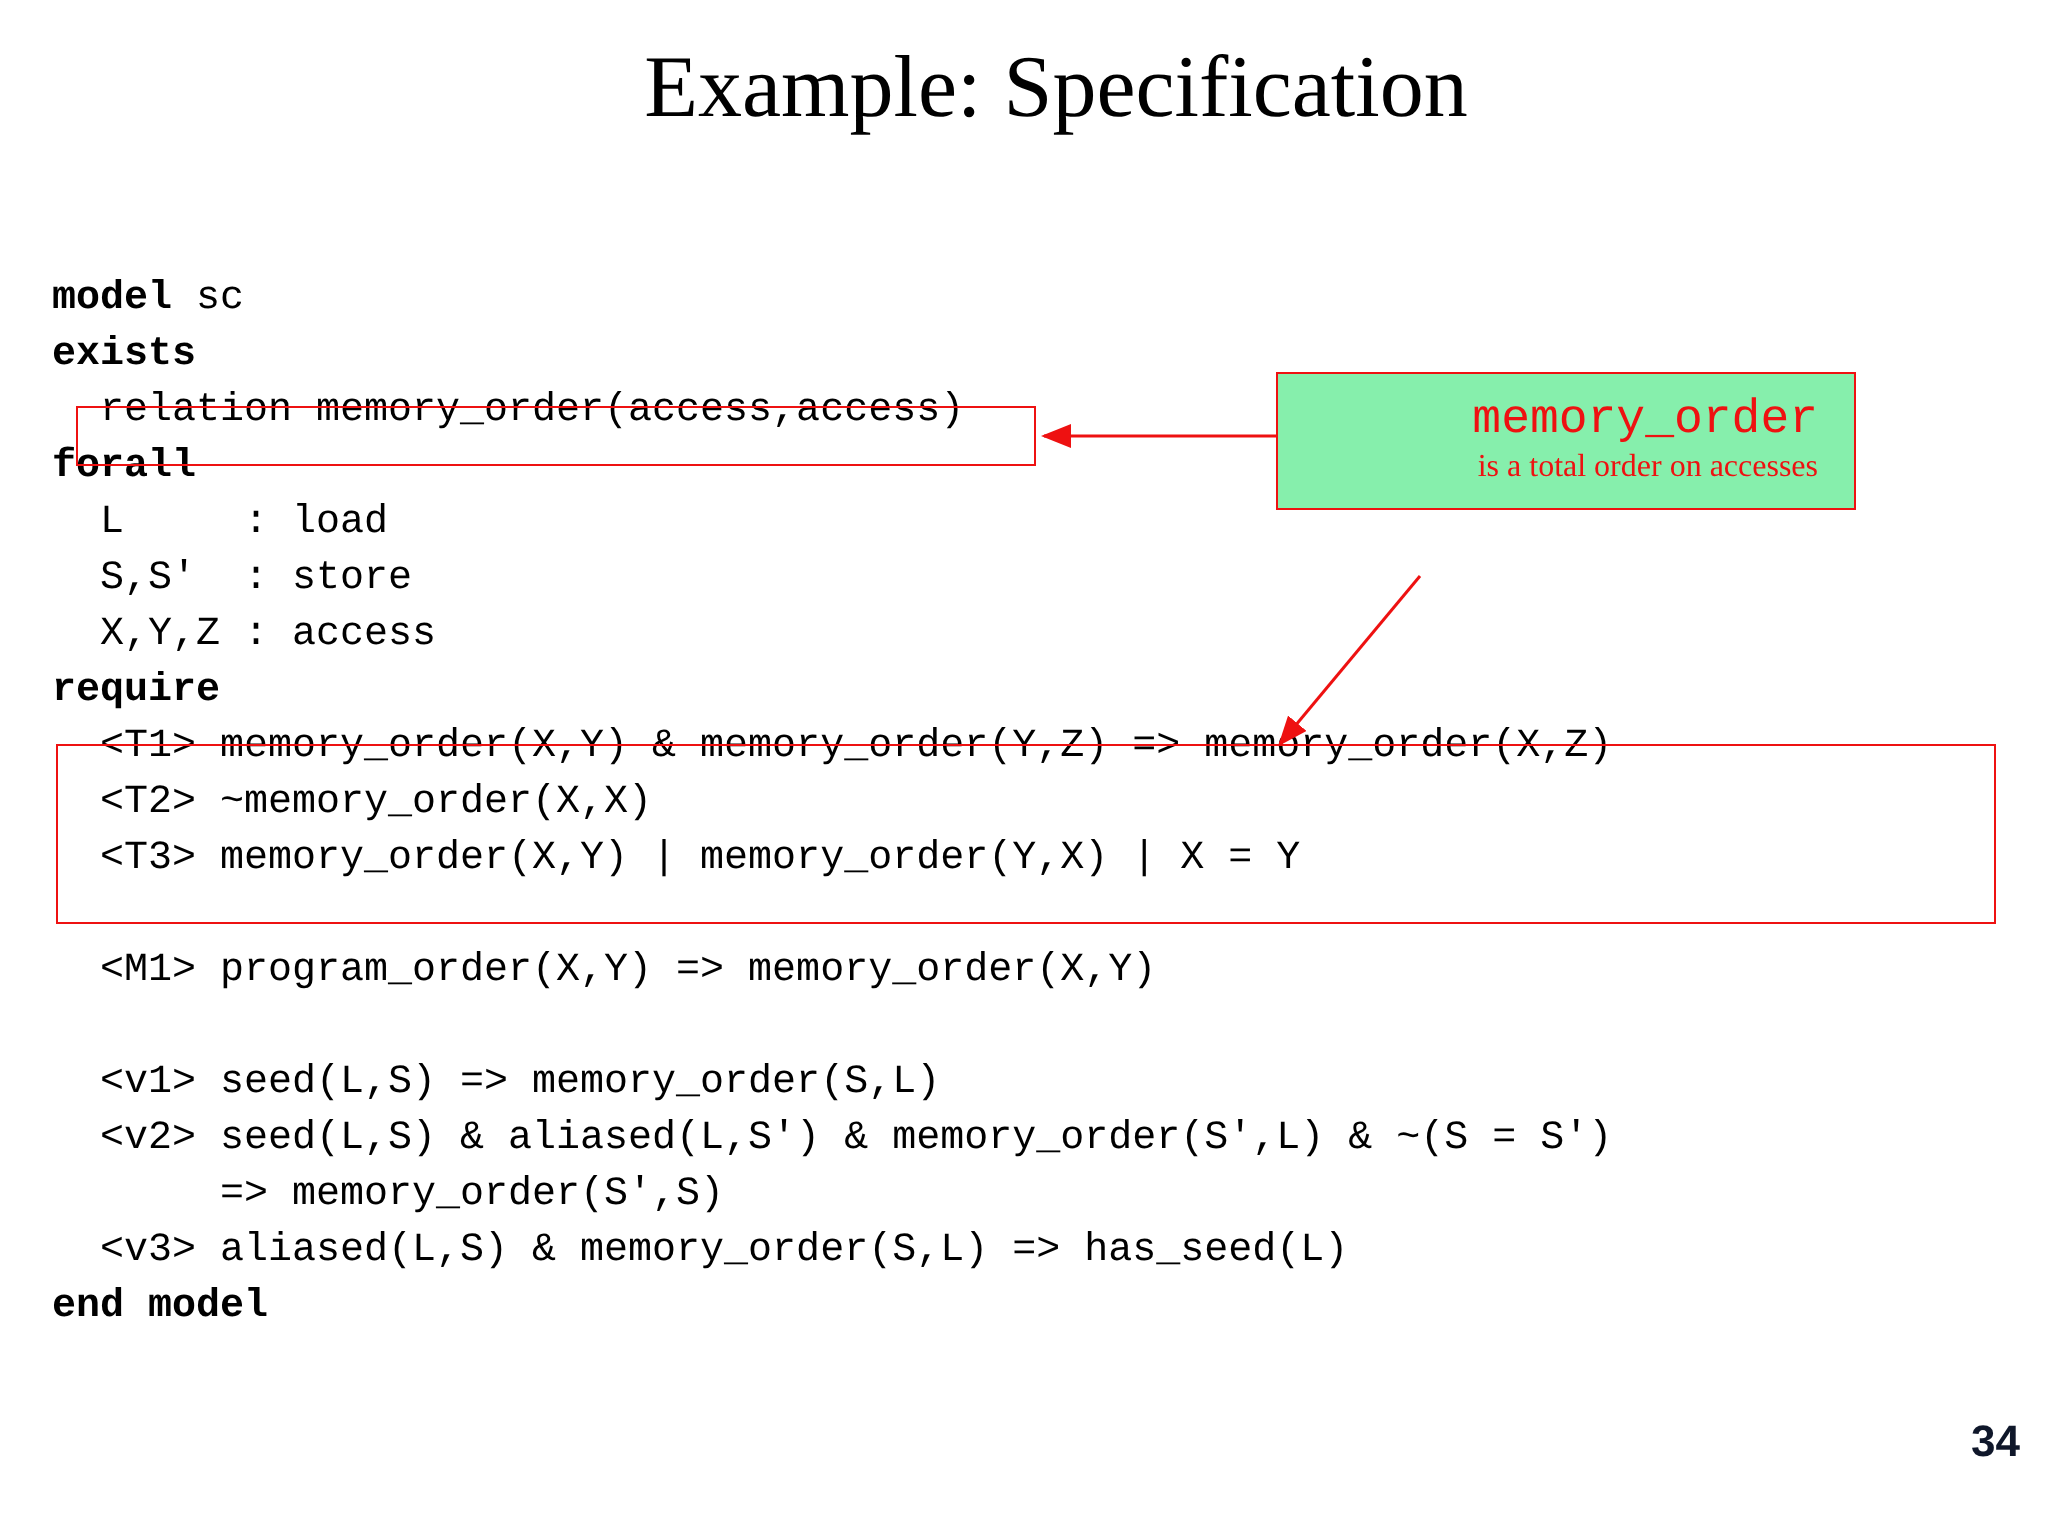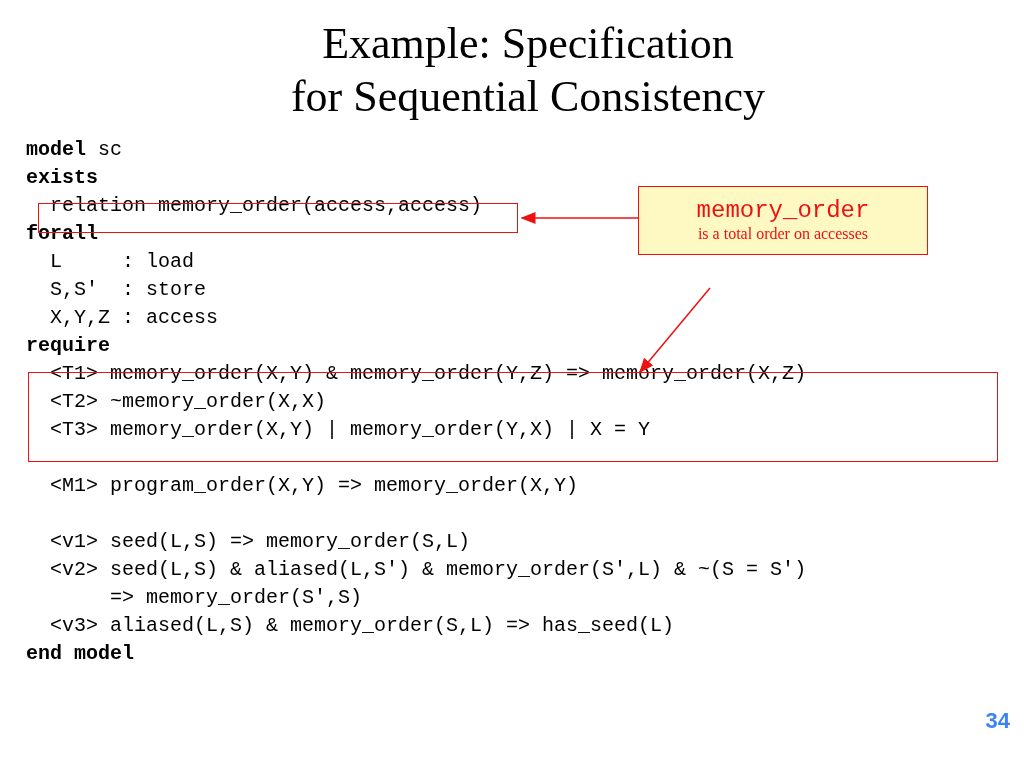--- a/index.html
+++ b/index.html
@@ -2,34 +2,33 @@
 <html><head>
 <meta charset="utf-8">
 <style>
   * { margin: 0; padding: 0; box-sizing: border-box; }
   html, body { width: 1024px; height: 768px; background: #fff; font-family: "Times New Roman", Times, serif; }
   .slide { position: relative; width: 1024px; height: 744px; padding-left: 32px; }
   .title { text-align: center; font-size: 44px; font-weight: 400; line-height: 1.2; padding-top: 18px; color: #000; }
   .code-area { position: absolute; left: 26px; top: 136px; font-family: "Courier New", Courier, monospace; font-size: 20px; line-height: 28px; color: #000; white-space: pre; }
   .code-area .kw { font-weight: bold; }
   .red-box { position: absolute; border: 1.5px solid #e11; background: transparent; }
-  .callout { position: absolute; border: 1.5px solid #e11; background: #fef9c3; text-align: center; padding: 10px 18px; }
+  .callout { position: absolute; border: 1.5px solid #e11; background: #86efac; text-align: right; padding: 10px 18px; }
   .callout .mono { font-family: "Courier New", Courier, monospace; font-size: 24px; color: #e11; }
   .callout .serif { font-family: "Times New Roman", Times, serif; font-size: 16px; color: #e11; line-height: 1.25; }
-  .pagenum { position: absolute; right: 14px; bottom: 10px; color: #3b82f6; font-family: Arial, sans-serif; font-size: 22px; font-weight: bold; }
+  .pagenum { position: absolute; right: 14px; bottom: 10px; color: #0f172a; font-family: Arial, sans-serif; font-size: 22px; font-weight: bold; }
   svg.arrows { position: absolute; left: 0; top: 0; width: 1024px; height: 768px; pointer-events: none; }
 </style>
 </head>
 <body>
 
 <div class="slide">
 
   <div class="title">
     <span>Example: Specification</span><br>
-    <span>for Sequential Consistency</span>
   </div>
 
   <div class="code-area"><span class="kw">model</span><span> sc</span>
 <span class="kw">exists</span>
 <span>  relation memory_order(access,access)</span>
 <span class="kw">forall</span>
 <span>  L     : load</span>
 <span>  S,S'  : store</span>
 <span>  X,Y,Z : access</span>
 <span class="kw">require</span>

